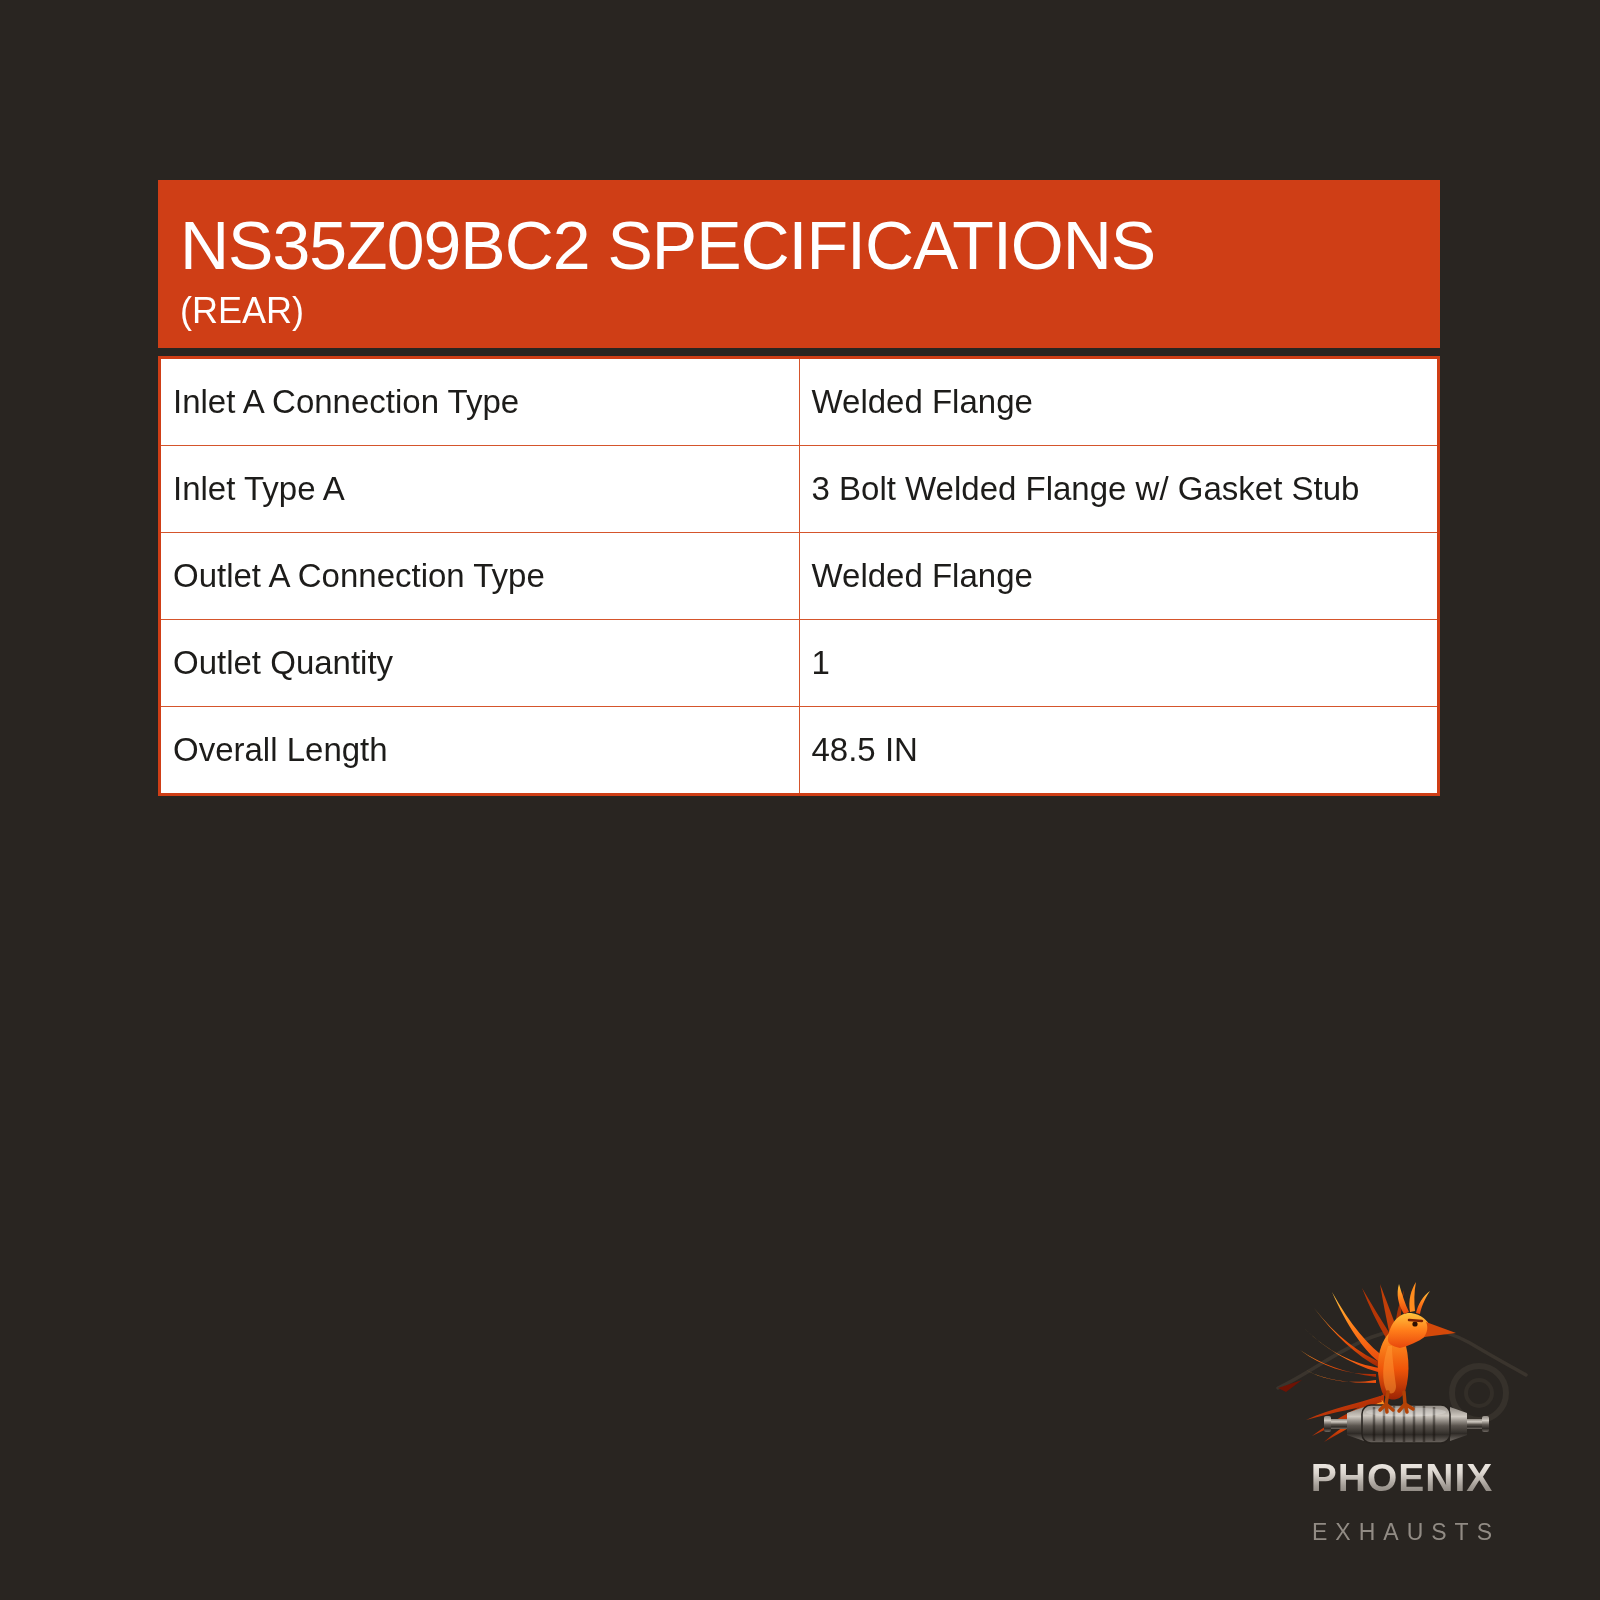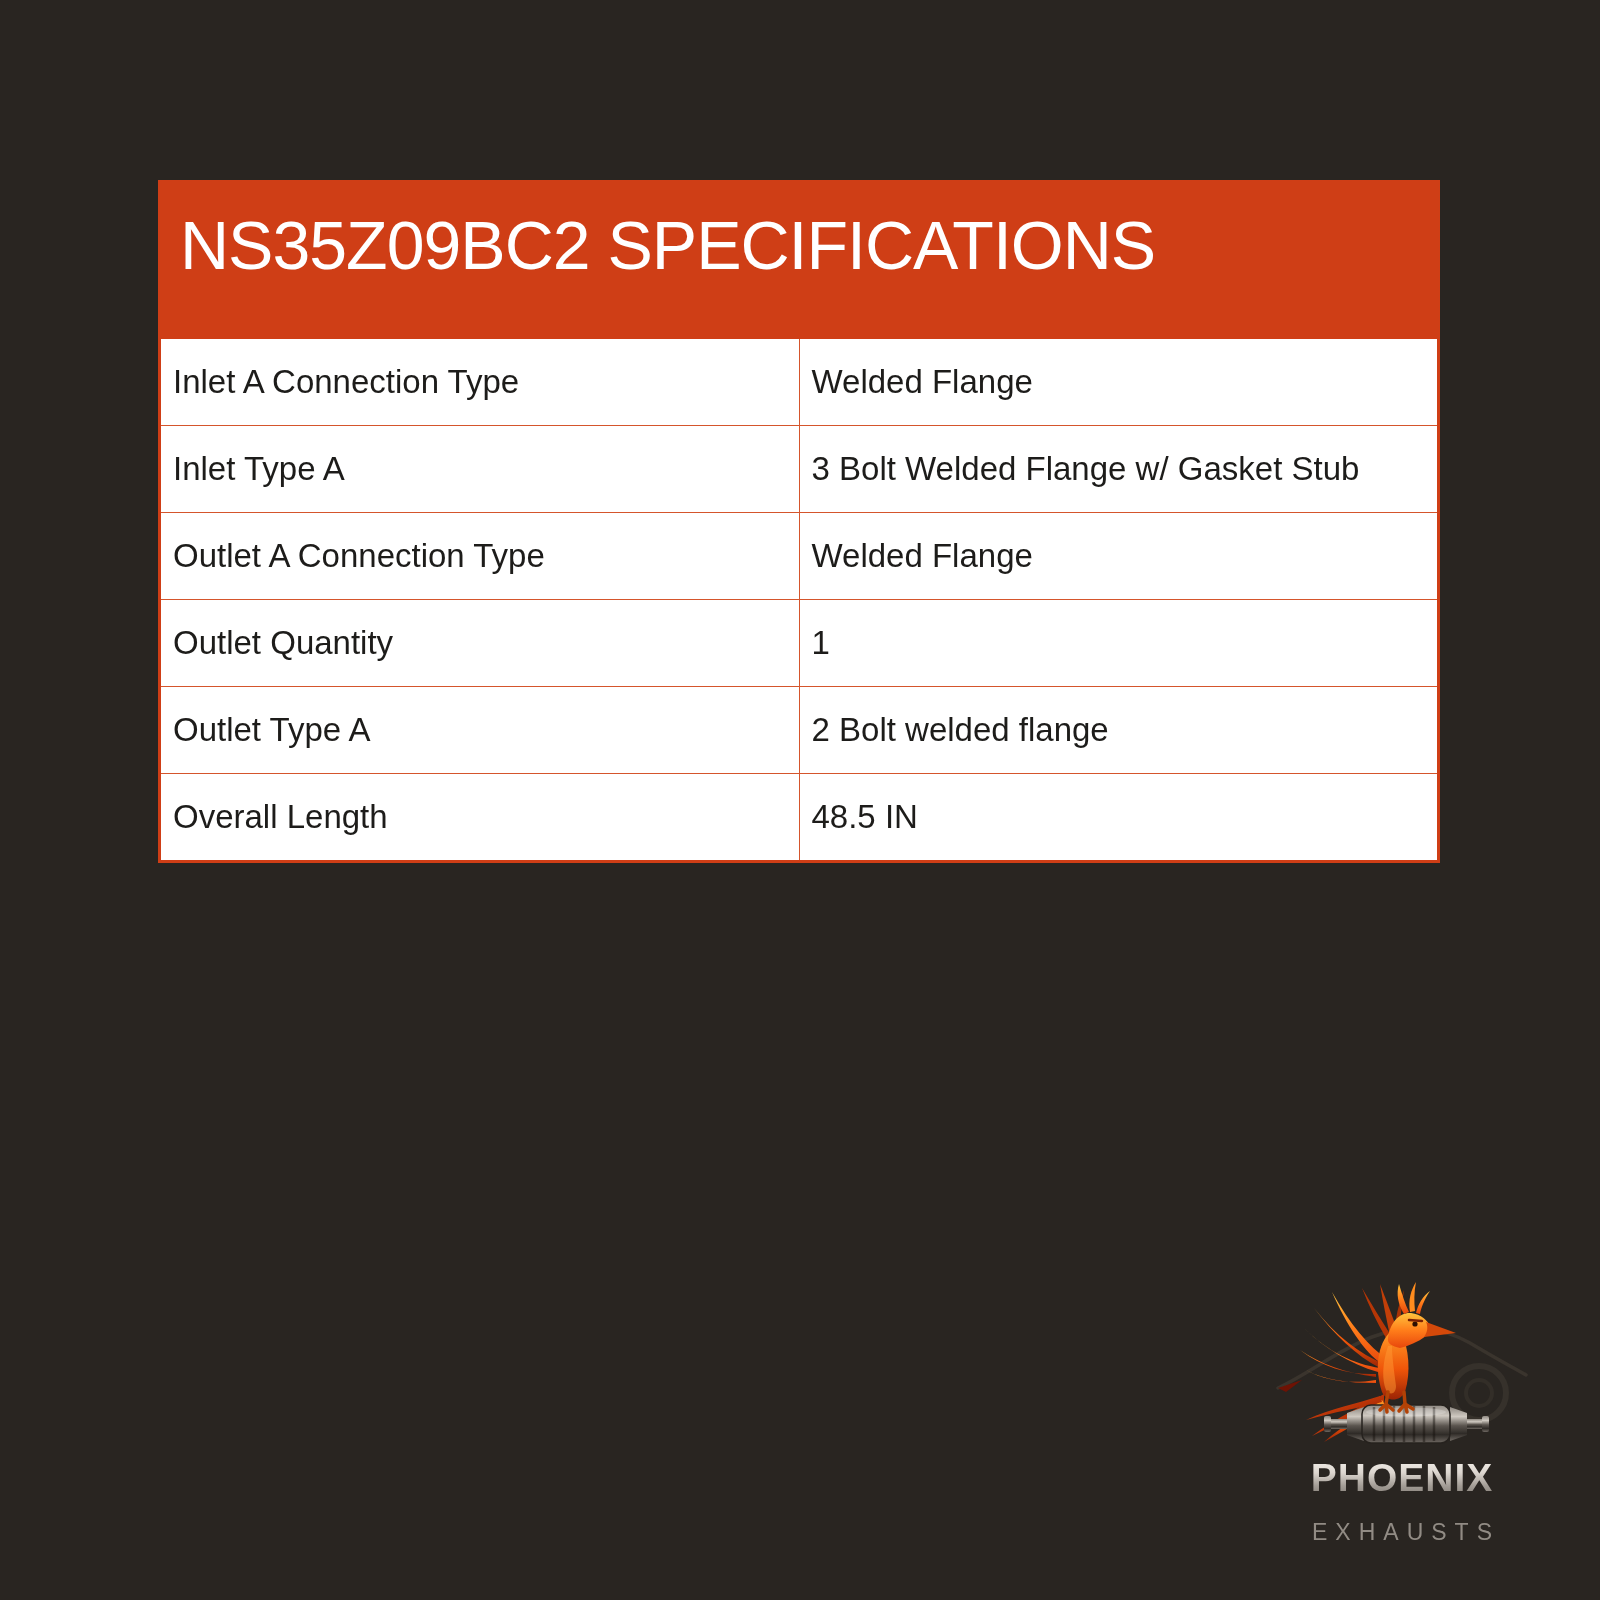--- a/index.html
+++ b/index.html
@@ -36,21 +36,21 @@
     font-size: 36px;
     font-weight: 400;
     margin-top: 6px;
     letter-spacing: 0;
   }
 
   
   table.spec-table {
     position: absolute;
     left: 158px;
-    top: 336px;
+    top: 356px;
     width: 1282px;
     border-collapse: collapse;
     table-layout: fixed;
     background: #ffffff;
     border: 3px solid #cf3e16;
   }
   table.spec-table td {
     border: 1px solid #d5552c;
     font-size: 33px;
     line-height: 1.5;
@@ -96,43 +96,40 @@
     font-weight: 400;
   }
 </style>
 </head>
 <body>
 
 <div class="stage">
 
   <div class="banner">
     <div class="banner-title">NS35Z09BC2 SPECIFICATIONS</div>
+    <div class="banner-subtitle">(REAR)</div>
   </div>
 
   <table class="spec-table">
     <tbody id="spec-rows">
         <tr>
           <td class="label-cell">Inlet A Connection Type</td>
           <td class="value-cell">Welded Flange</td>
         </tr>
         <tr>
           <td class="label-cell">Inlet Type A</td>
           <td class="value-cell">3 Bolt Welded Flange w/ Gasket Stub</td>
         </tr>
         <tr>
           <td class="label-cell">Outlet A Connection Type</td>
           <td class="value-cell">Welded Flange</td>
         </tr>
         <tr>
           <td class="label-cell">Outlet Quantity</td>
           <td class="value-cell">1</td>
-        </tr>
-        <tr>
-          <td class="label-cell">Outlet Type A</td>
-          <td class="value-cell">2 Bolt welded flange</td>
         </tr>
         <tr>
           <td class="label-cell">Overall Length</td>
           <td class="value-cell">48.5 IN</td>
         </tr>
       </tbody>
   </table>
 
   <div class="logo">
     <svg width="260" height="172" viewBox="0 0 260 172">

